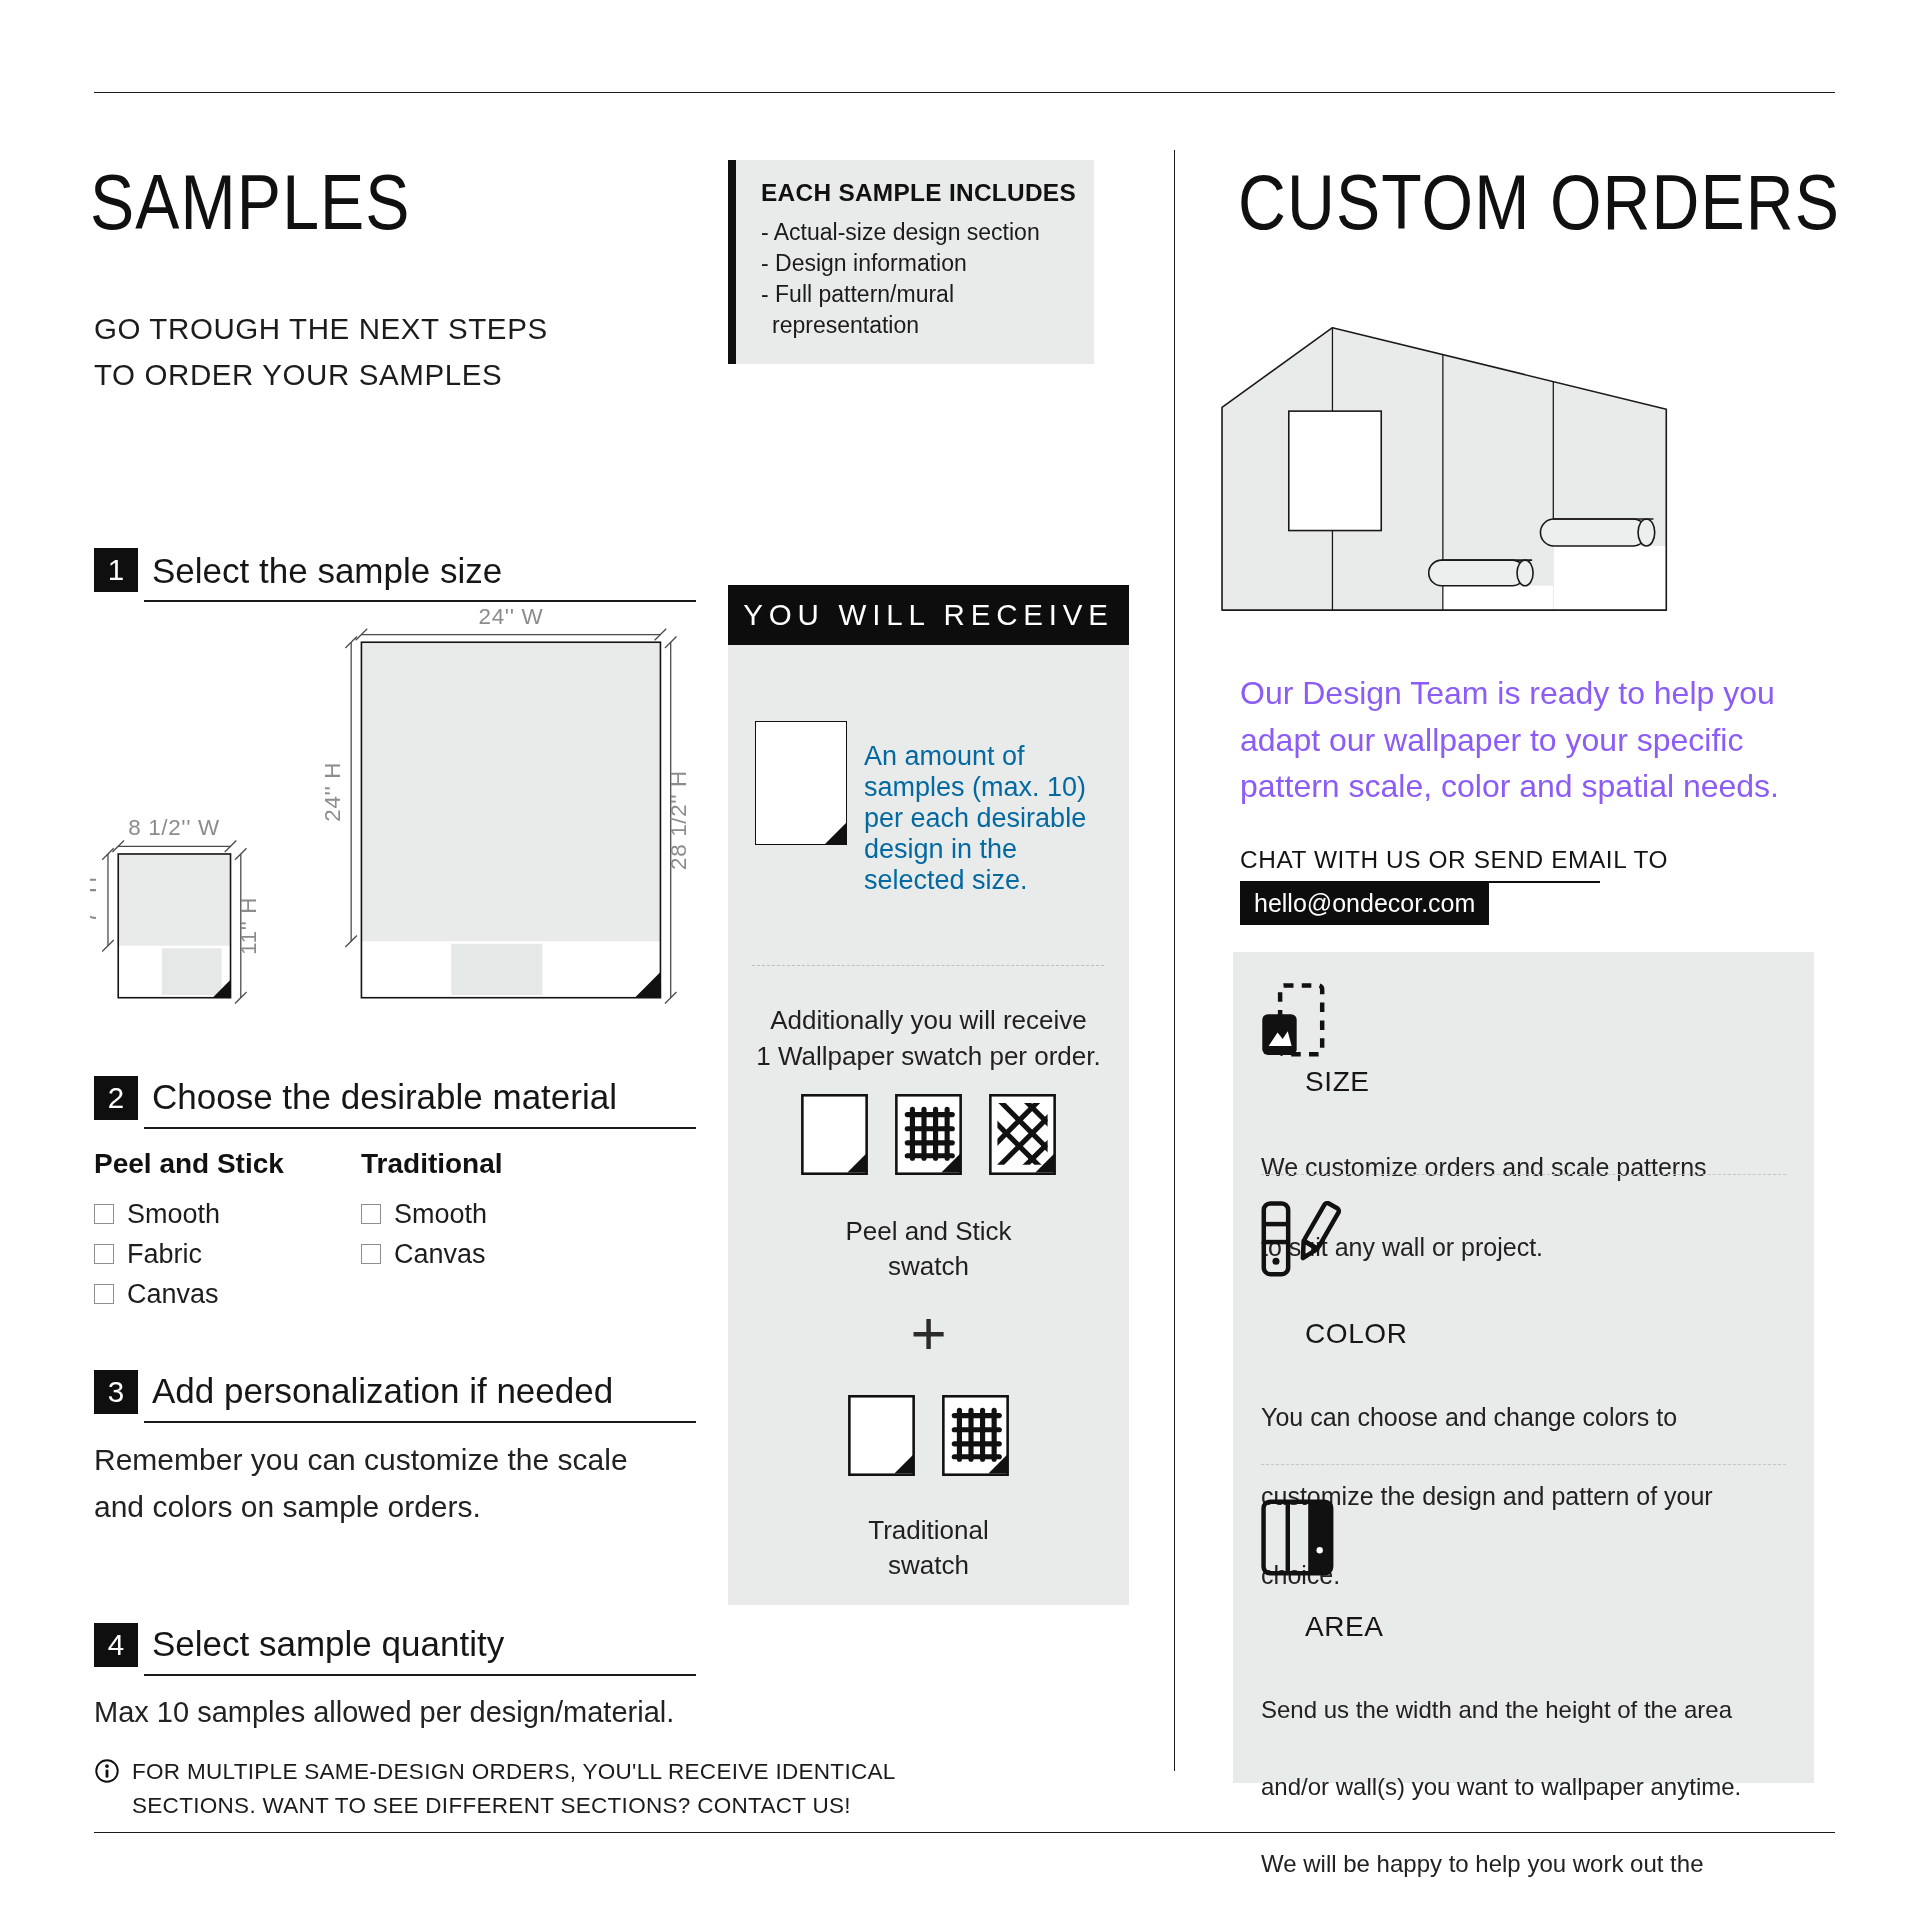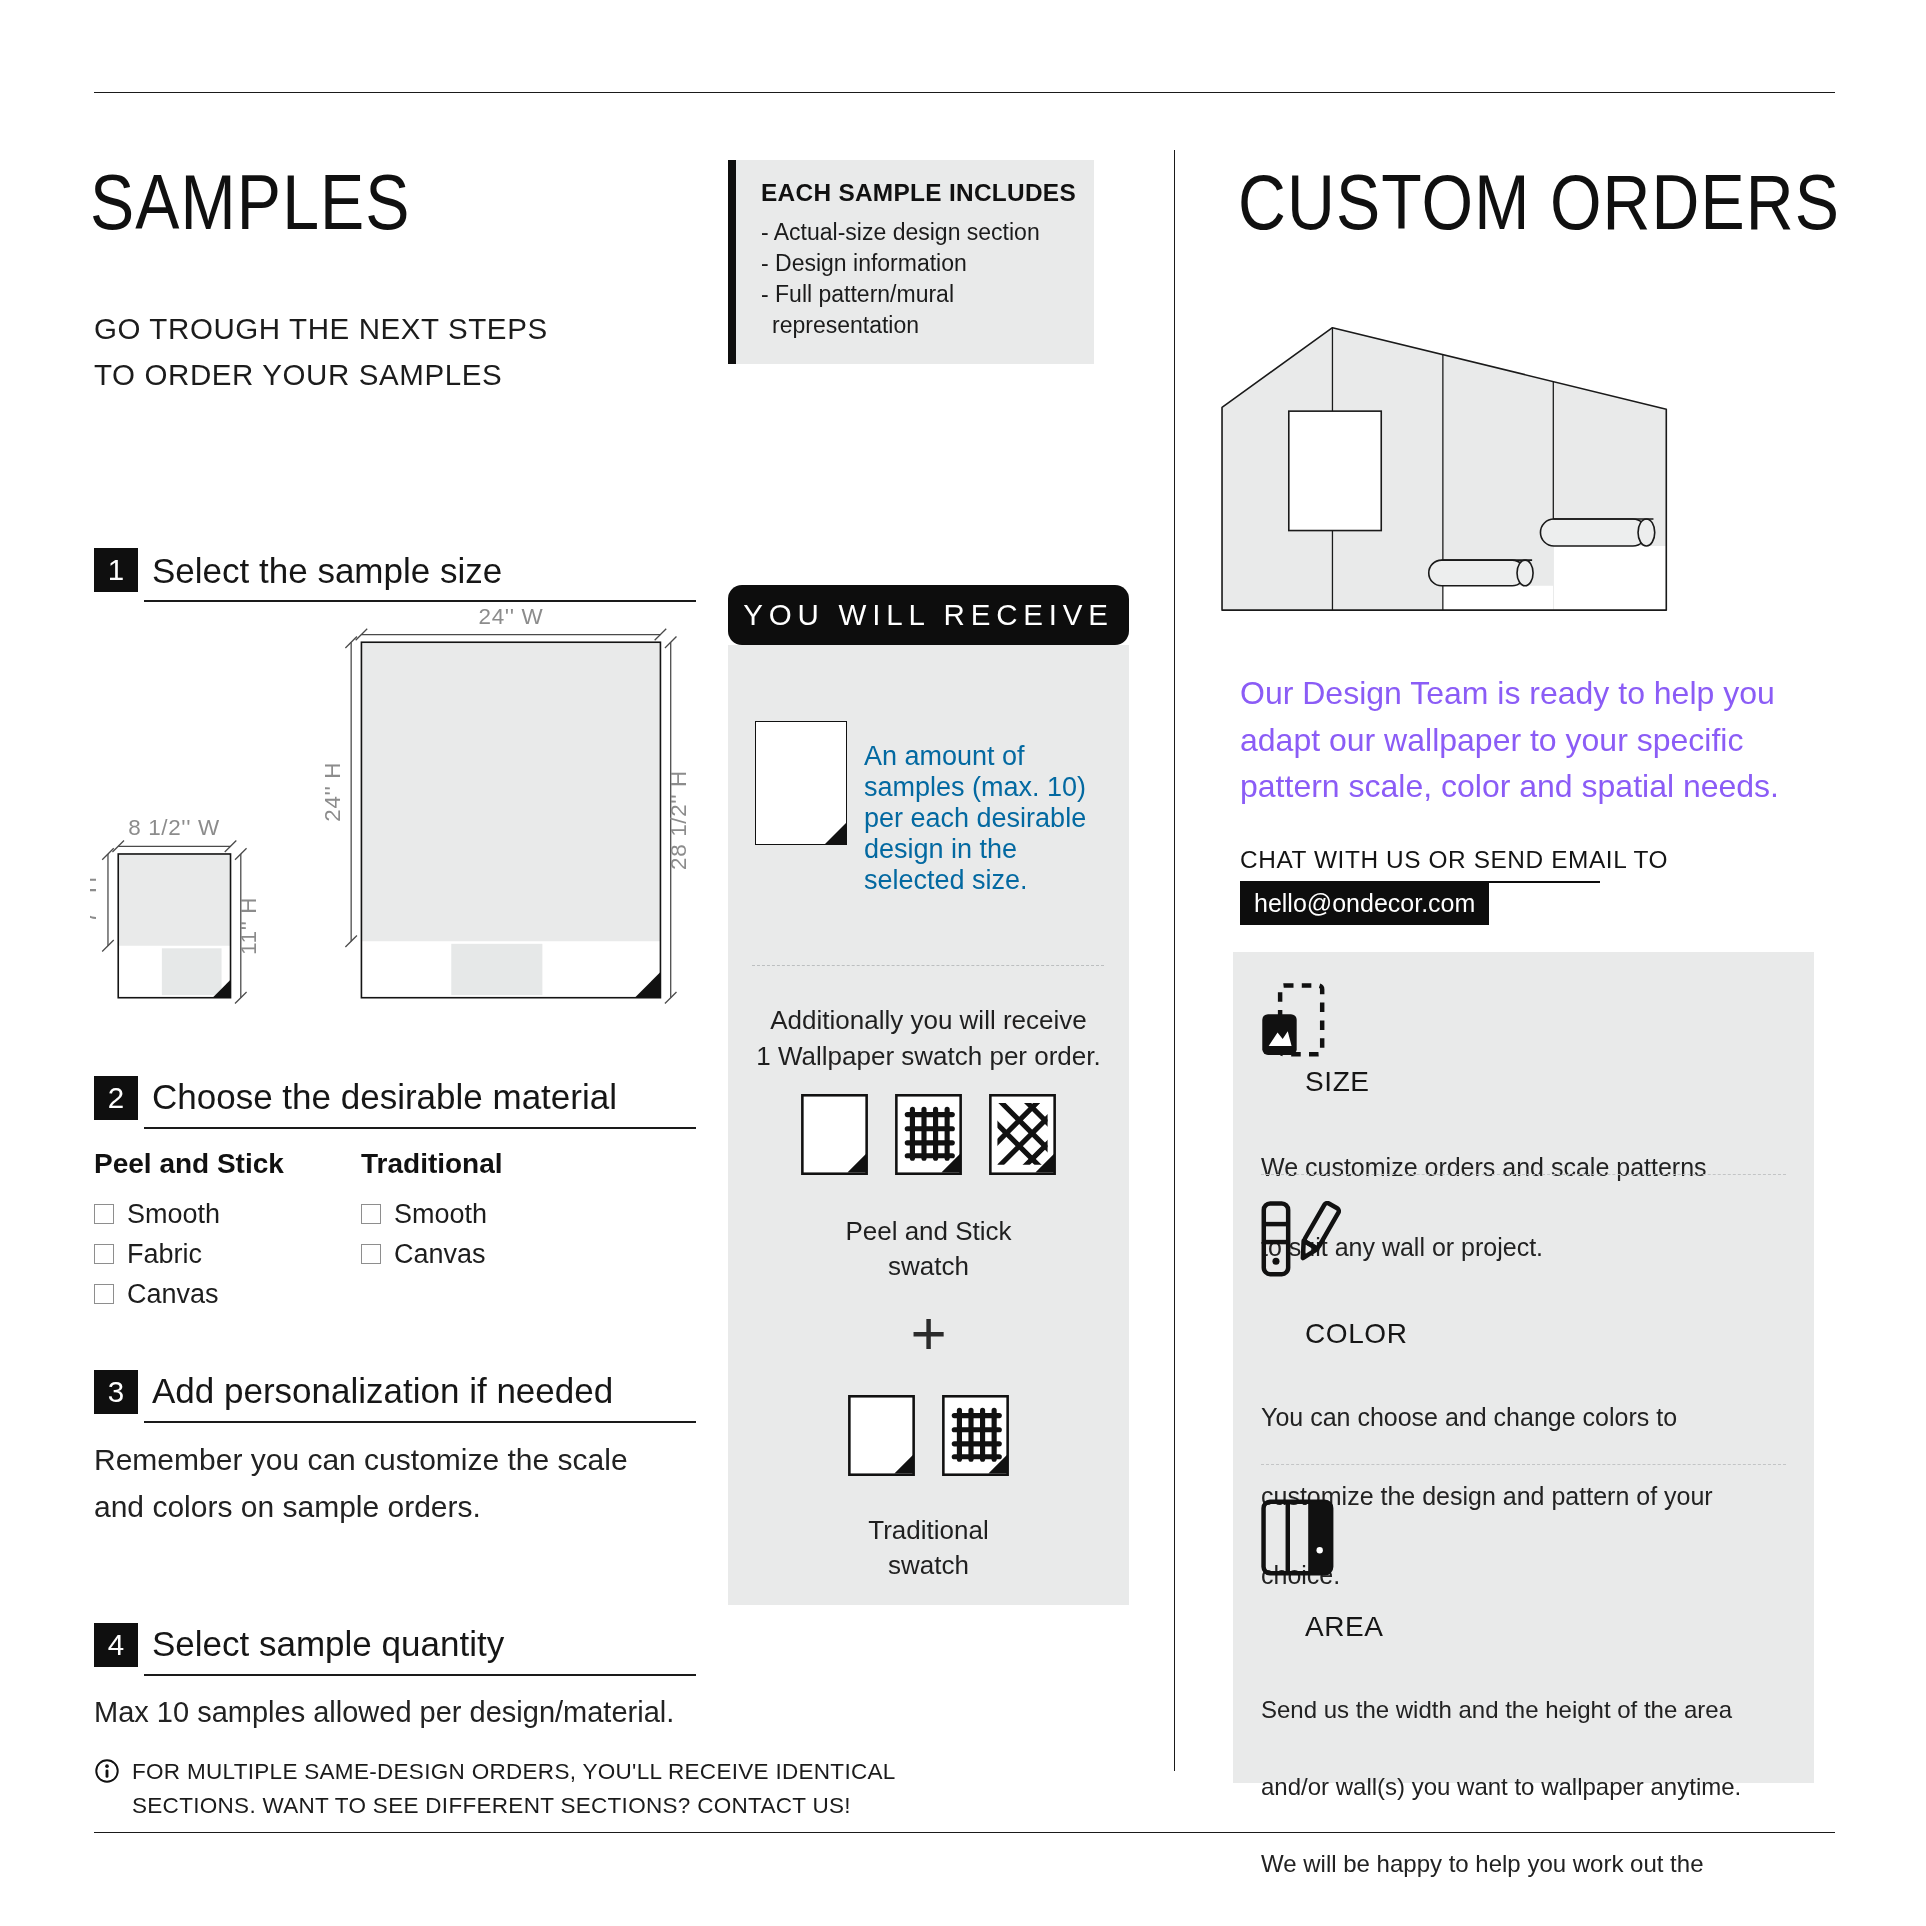--- a/index.html
+++ b/index.html
@@ -29,21 +29,21 @@
 
   
   .mat-col{position:absolute;top:1148px;}
   .mat-title{font-size:28px;font-weight:bold;color:#111;margin-bottom:14px;}
   .mat-row{display:flex;align-items:center;height:40px;font-size:27px;font-weight:300;color:#1d1d1d;}
   .cb{display:inline-block;width:18px;height:18px;border:1.9px solid #8e8e8e;margin-right:13px;flex:none;background:#fff;}
 
   
   .receive-header{position:absolute;left:728px;top:585px;width:401px;height:60px;background:#0d0d0d;
                   color:#fff;display:flex;align-items:center;justify-content:center;
-                  font-size:29.5px;font-weight:300;letter-spacing:5.8px;white-space:nowrap;border-radius:14px;}
+                  font-size:29.5px;font-weight:300;letter-spacing:5.8px;white-space:nowrap;}
   .receive-panel{position:absolute;left:728px;top:645px;width:401px;height:960px;background:#e9eaea;}
   .paper-icon{position:absolute;background:#fff;border:1.9px solid #111;}
   .paper-icon::after{content:"";position:absolute;right:-0.6px;bottom:-0.6px;width:0;height:0;
                      border-left:23px solid transparent;border-bottom:23px solid #111;}
   .amount-line{font-size:27px;font-weight:300;line-height:31px;color:#0369a1;}
   .dashed-div{position:absolute;border-top:1.3px dashed #bcbfc0;height:0;}
   .center-text{position:absolute;left:0;width:100%;text-align:center;font-weight:300;color:#1f1f1f;}
   .swatch-row{position:absolute;left:0;width:100%;display:flex;justify-content:center;gap:27px;}
   .swatch-label{font-size:26px;line-height:35px;}
 

